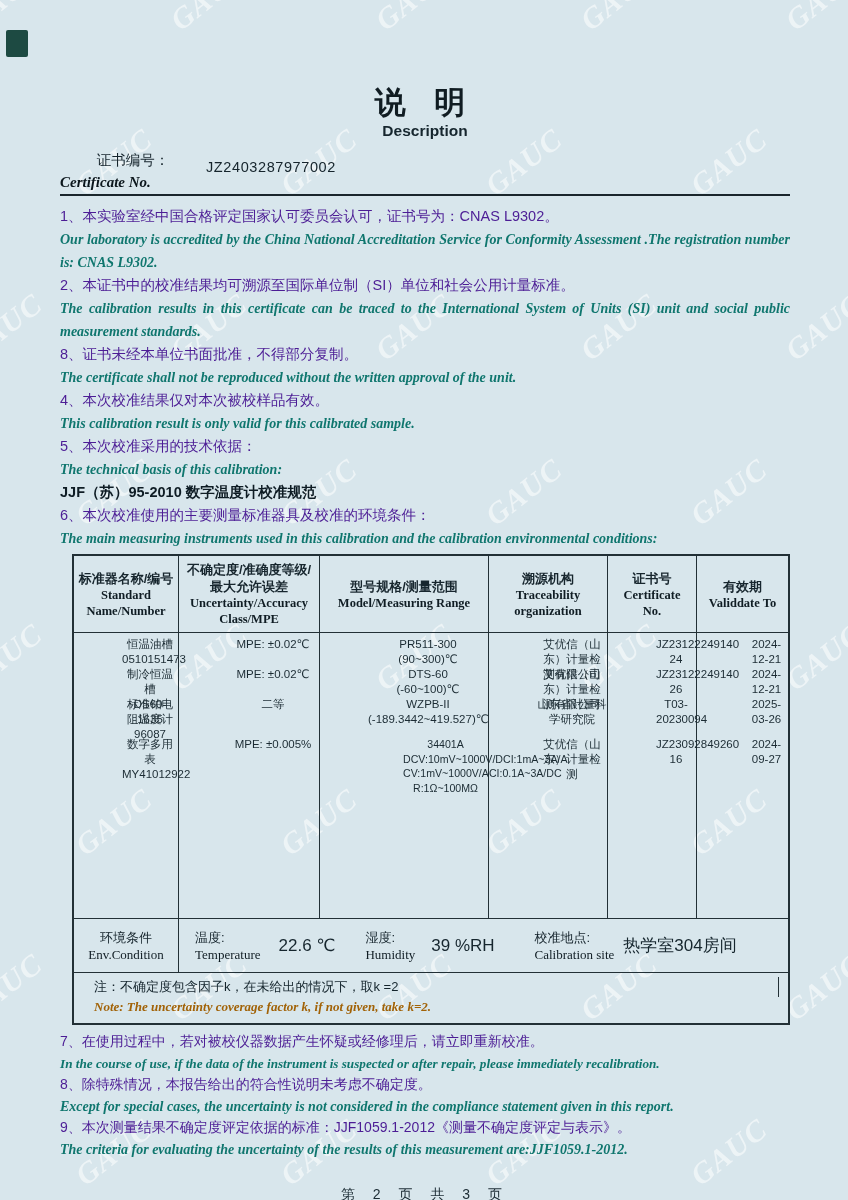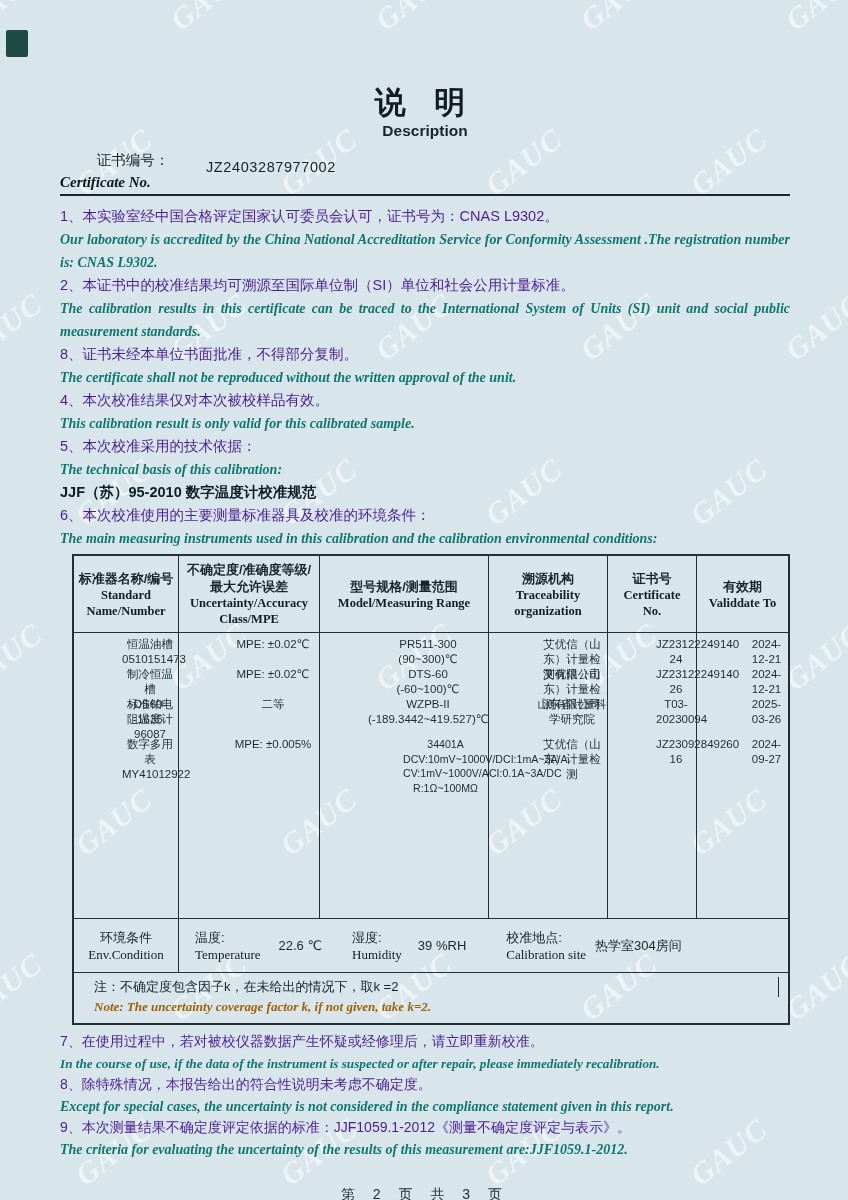--- a/index.html
+++ b/index.html
@@ -72,21 +72,21 @@
   .entry.gap { margin-top:10px; height:auto; }
   .entry.dense { font-size:10.6px; line-height:14.5px;margin-left:35px; }
 
   .t-env { grid-template-columns:105px 1fr; height:53px; }
   .t-env > div { display:flex; align-items:center; justify-content:center; }
   .env-label { flex-direction:column; text-align:center; }
   .env-zh { font-size:13px; line-height:17px; }
   .env-en { font-family:"Liberation Serif",serif; font-size:13px; line-height:17px; color:#101d24; }
   .env-cells { justify-content:flex-start !important; padding-left:16px; }
   .env-pair { display:flex; flex-direction:column; }
-  .env-value { font-size:13px; color:#16262e; }
+  .env-value { font-size:17px; color:#16262e; }
   .ml18 { margin-left:18px; } .ml24 { margin-left:16px; } .ml30 { margin-left:30px; } .ml40 { margin-left:40px; } .ml16 { margin-left:9px; }
 
   .t-note { border-bottom:none !important; display:block !important; padding:4px 9px 6px 20px; }
   .tn-zh { font-size:13px; line-height:20px; color:#14242c; }
   .tn-en { font-family:"Liberation Serif",serif; font-style:italic; font-weight:bold; font-size:13px; line-height:20px; color:#a16207; }
 
   .notes-bottom { margin-top:6px; }
   .notes-bottom .note-zh { font-size:14px; line-height:21.5px; }
   .notes-bottom .note-en { line-height:21.5px; }
 

